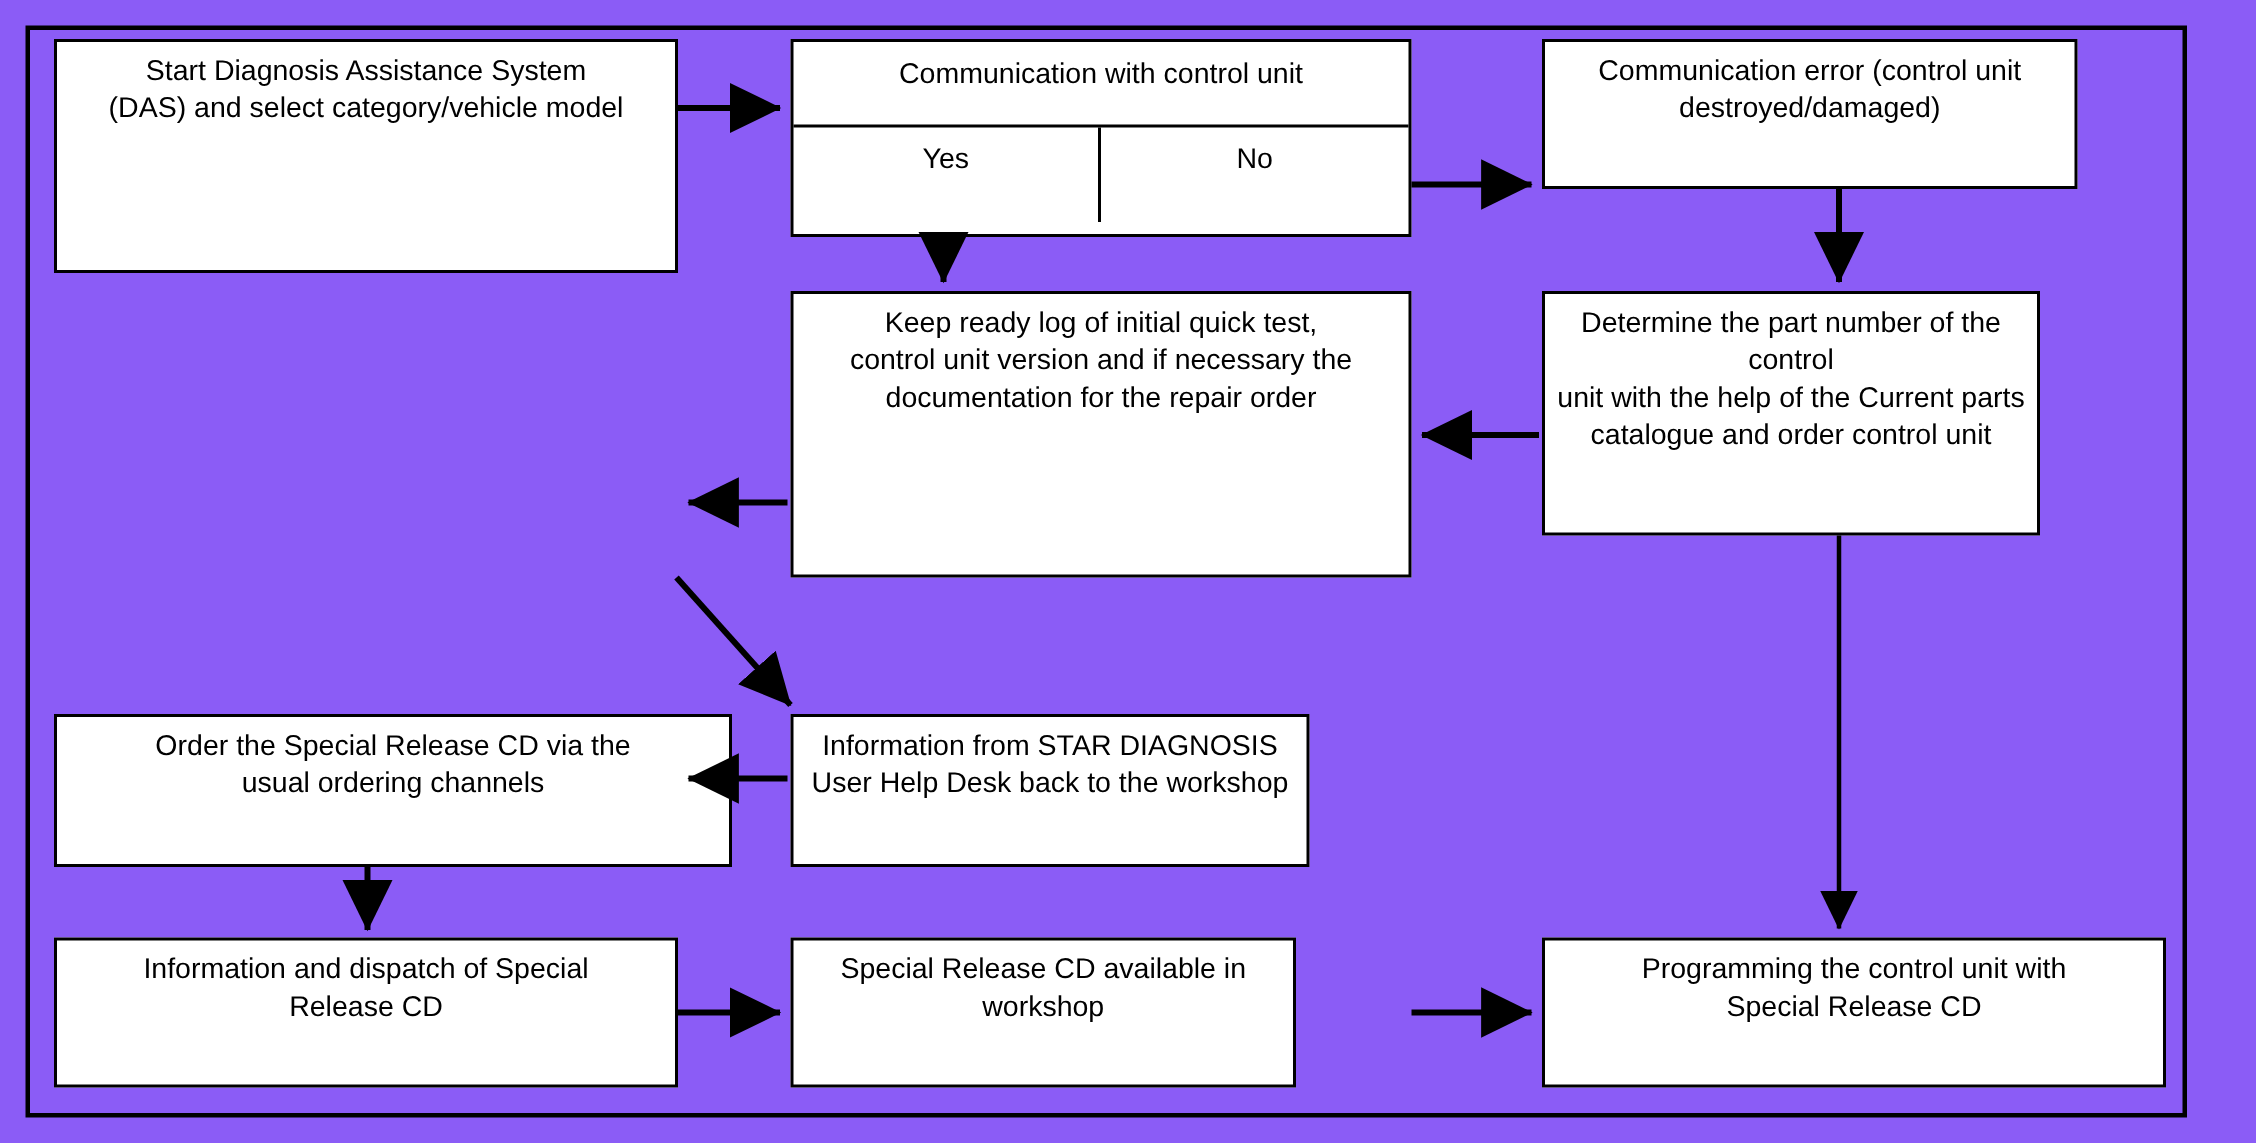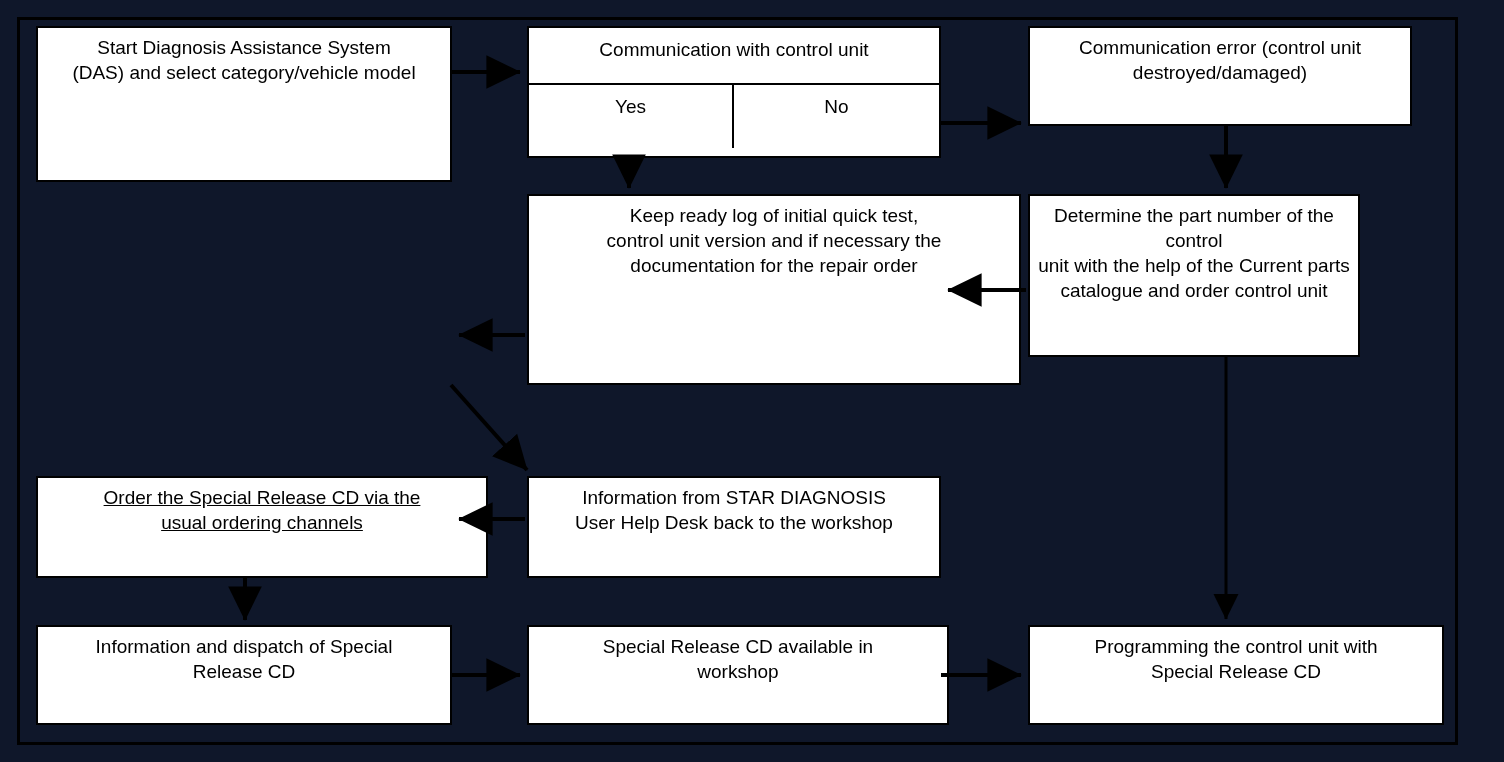--- a/index.html
+++ b/index.html
@@ -8,21 +8,21 @@
     background: #ffffff;
   }
   body {
     font-family: "Liberation Sans", sans-serif;
     -webkit-font-smoothing: antialiased;
   }
   #canvas {
     position: relative;
     width: 1504px;
     height: 762px;
-    background: #0f172a;
+    background: #8b5cf6;
     overflow: hidden;
   }
   
   .frame {
     position: absolute;
     left: 17px;
     top: 17px;
     width: 1441px;
     height: 728px;
     border: 3px solid #000000;
@@ -101,54 +101,54 @@
     <div class="dec-options">
       <div class="dec-cell left">
         <span class="caption">Yes</span>
       </div>
       <div class="dec-cell">
         <span class="caption">No</span>
       </div>
     </div>
   </div>
 
-  <div class="node" style="left:1028px; top:26px; width:384px; height:100px;">
+  <div class="node" style="left:1028px; top:26px; width:357px; height:100px;">
     <span class="caption">Communication error (control unit
 destroyed/damaged)</span>
   </div>
 
-  <div class="node" style="left:527px; top:194px; width:494px; height:191px;">
+  <div class="node" style="left:527px; top:194px; width:414px; height:191px;">
     <span class="caption">Keep ready log of initial quick test,
 control unit version and if necessary the
 documentation for the repair order</span>
   </div>
 
   <div class="node" style="left:1028px; top:194px; width:332px; height:163px;">
     <span class="caption">Determine the part number of the control
 unit with the help of the Current parts
 catalogue and order control unit</span>
   </div>
 
 
-  <div class="node" style="left:36px; top:476px; width:452px; height:102px;text-decoration:underline;">
+  <div class="node" style="left:36px; top:476px; width:452px; height:102px;">
     <span class="caption">Order the Special Release CD via the
 usual ordering channels</span>
   </div>
 
-  <div class="node" style="left:527px; top:476px; width:414px; height:102px;">
+  <div class="node" style="left:527px; top:476px; width:346px; height:102px;">
     <span class="caption">Information from STAR DIAGNOSIS
 User Help Desk back to the workshop</span>
   </div>
 
   <div class="node" style="left:36px; top:625px; width:416px; height:100px;">
     <span class="caption">Information and dispatch of Special
 Release CD</span>
   </div>
 
-  <div class="node" style="left:527px; top:625px; width:422px; height:100px;">
+  <div class="node" style="left:527px; top:625px; width:337px; height:100px;">
     <span class="caption">Special Release CD available in
 workshop</span>
   </div>
 
   <div class="node" style="left:1028px; top:625px; width:416px; height:100px;">
     <span class="caption">Programming the control unit with
 Special Release CD</span>
   </div>
 
   <div class="conn" style="left:0; top:0; width:1504px; height:762px;">

